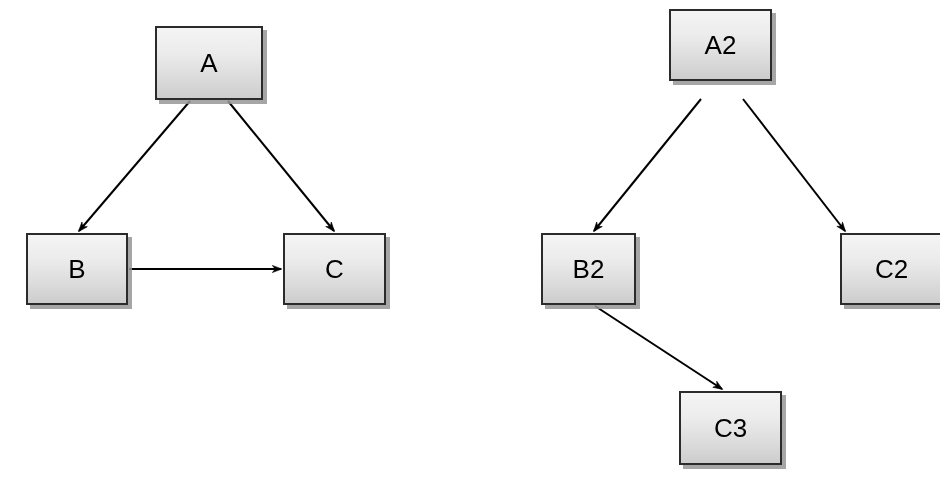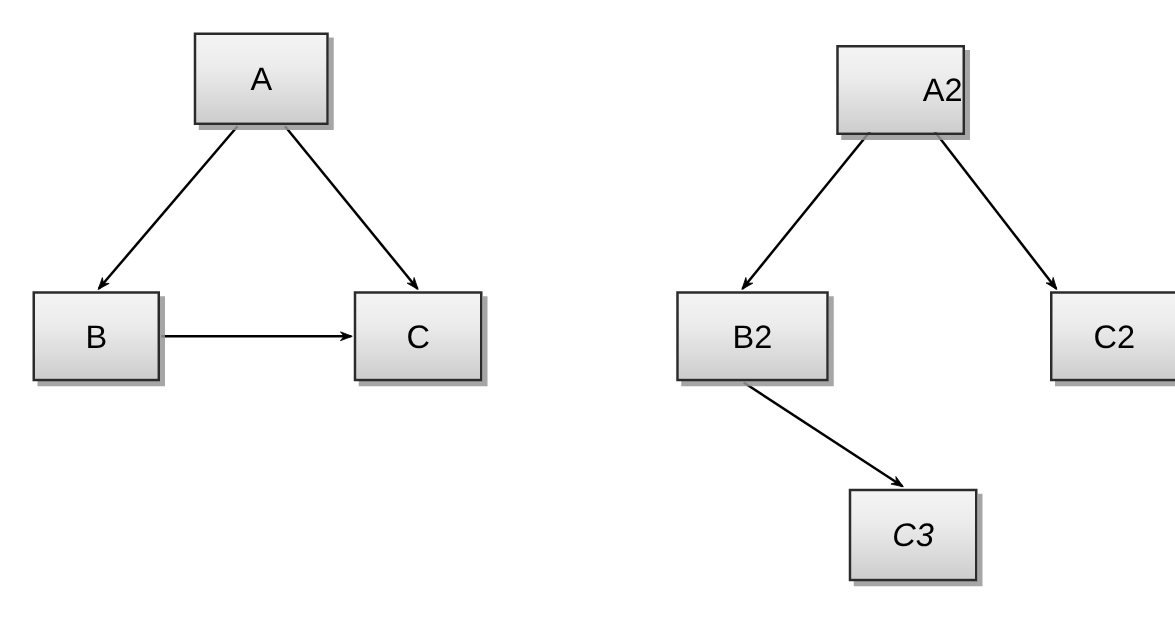--- a/index.html
+++ b/index.html
@@ -71,27 +71,27 @@
   <div id="nodes-layer">
       <div class="node" style="left: 155px; top: 26px; width: 108px; height: 74px;">
         <span class="node-label">A</span>
       </div>
       <div class="node" style="left: 26px; top: 233px; width: 102px; height: 72px;">
         <span class="node-label">B</span>
       </div>
       <div class="node" style="left: 283px; top: 233px; width: 103px; height: 72px;">
         <span class="node-label">C</span>
       </div>
-      <div class="node" style="left: 669px; top: 36px; width: 103px; height: 72px; justify-content: flex-end;">
+      <div class="node" style="left: 669px; top: 9px; width: 103px; height: 72px;">
         <span class="node-label">A2</span>
       </div>
-      <div class="node" style="left: 541px; top: 233px; width: 122px; height: 72px;">
+      <div class="node" style="left: 541px; top: 233px; width: 95px; height: 72px;">
         <span class="node-label">B2</span>
       </div>
       <div class="node" style="left: 840px; top: 233px; width: 103px; height: 72px;">
         <span class="node-label">C2</span>
       </div>
-      <div class="node" style="left: 679px; top: 391px; width: 103px; height: 74px; font-style: italic;">
+      <div class="node" style="left: 679px; top: 391px; width: 103px; height: 74px;">
         <span class="node-label">C3</span>
       </div>
     </div>
 
 </div>
 
 </body></html>

